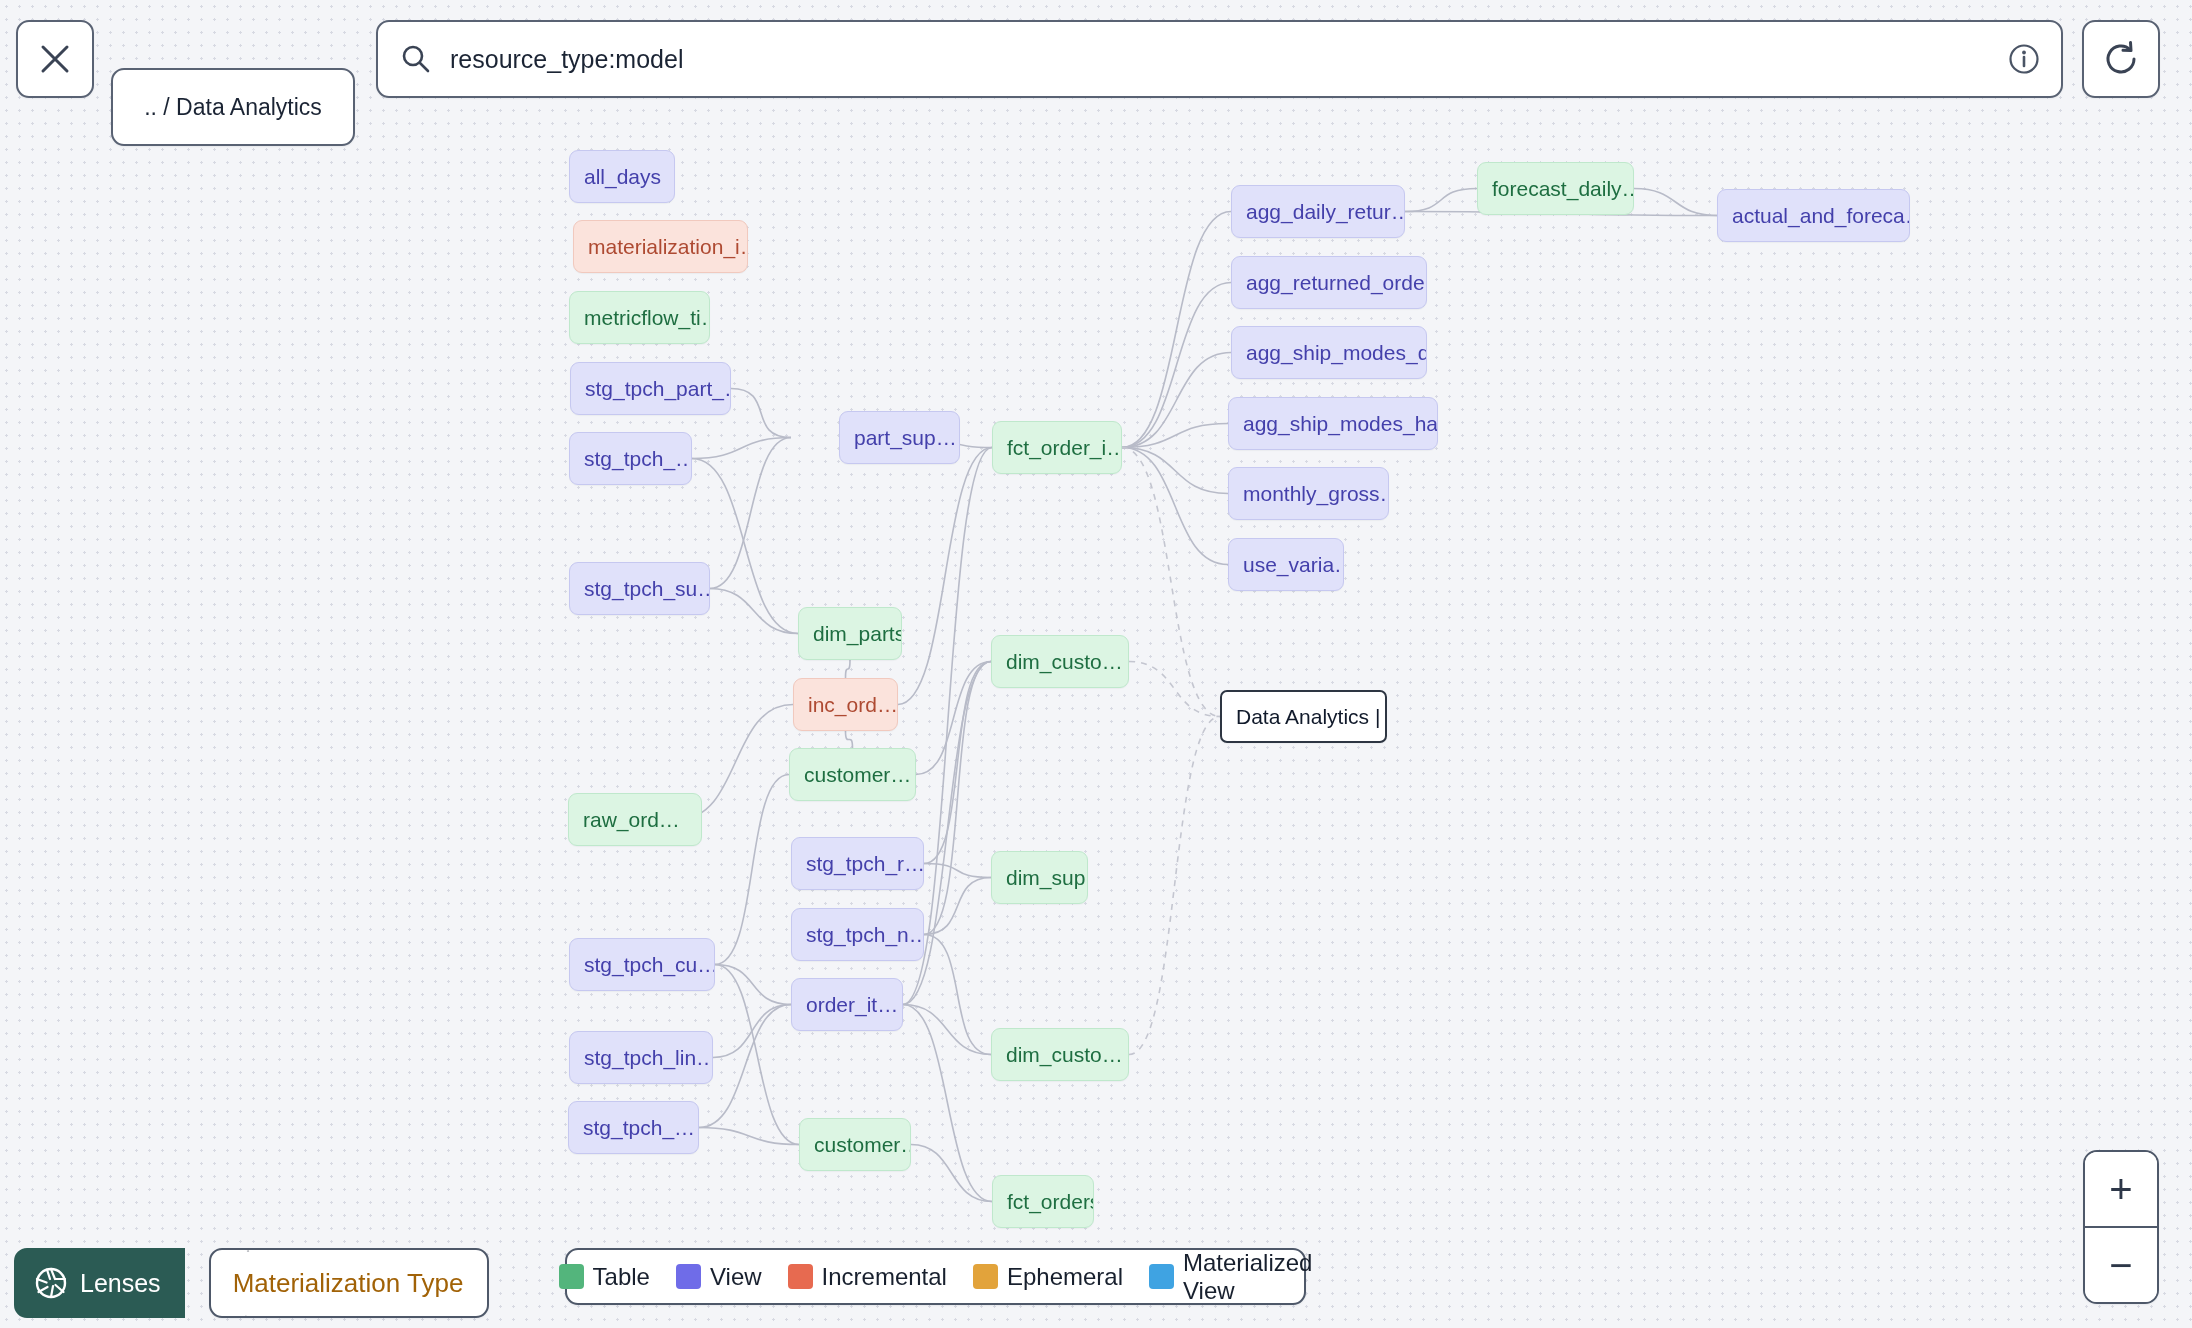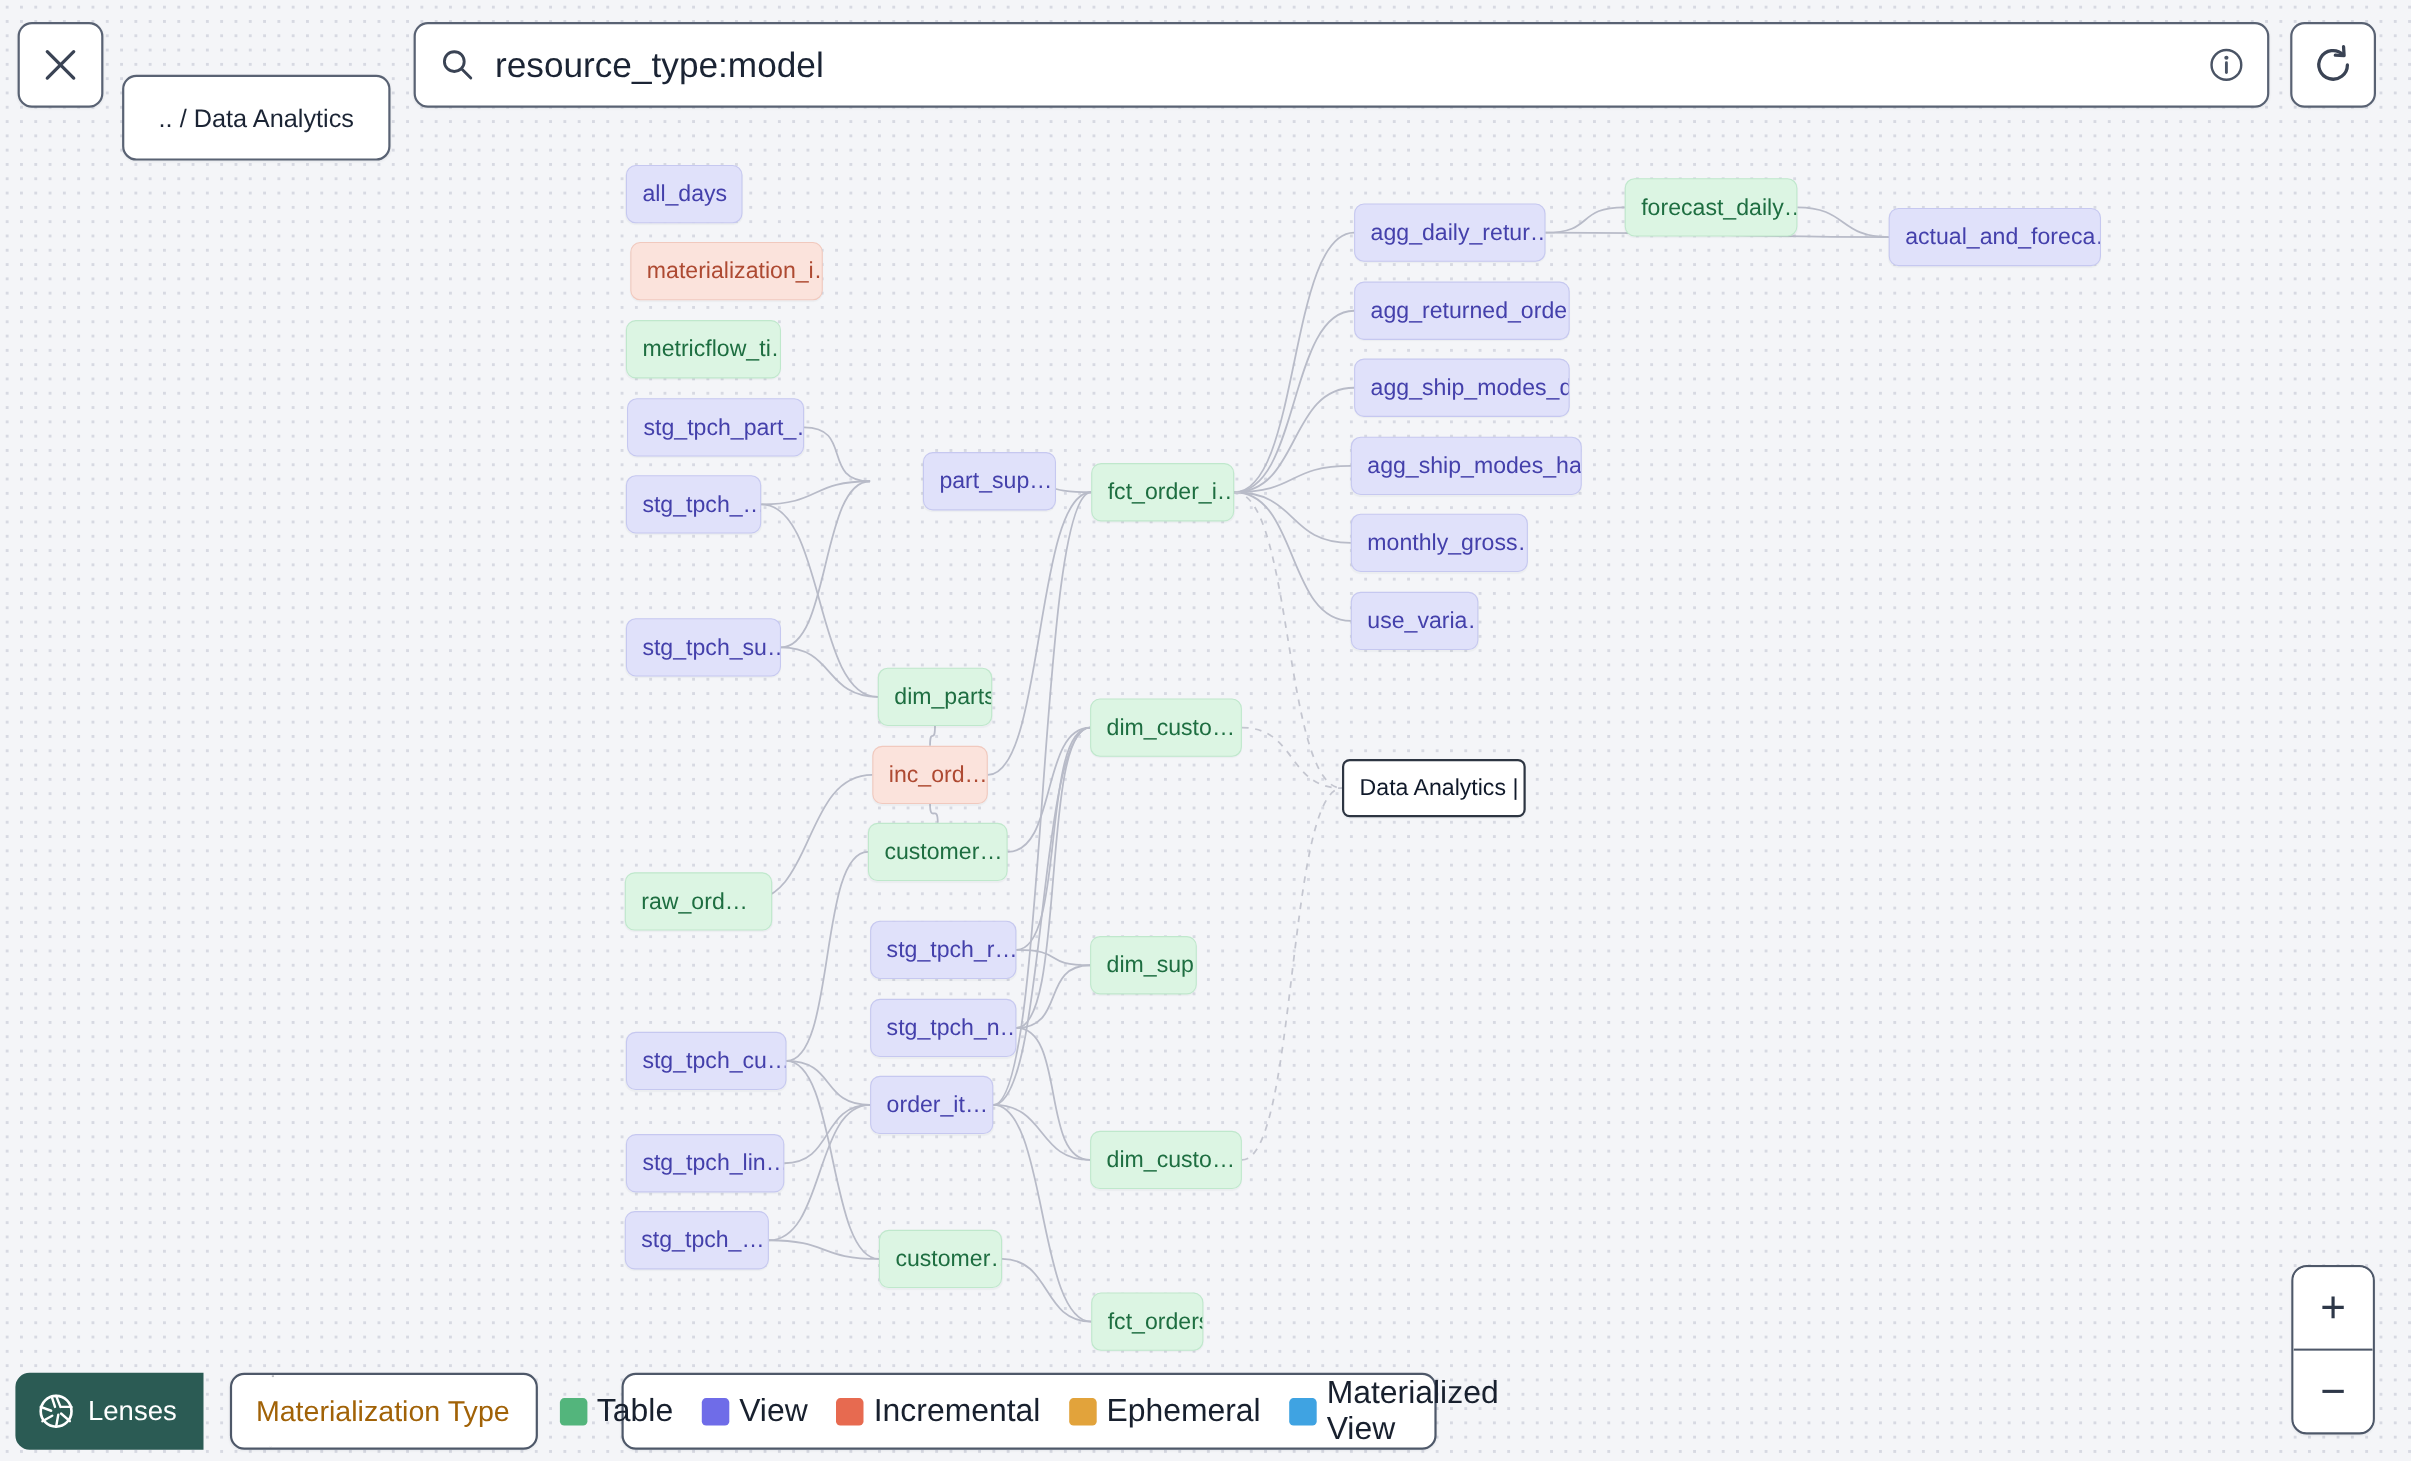--- a/index.html
+++ b/index.html
@@ -23,21 +23,21 @@
   }
   #close-btn{left:16px;top:20px;width:78px;height:78px;}
   #breadcrumb-btn{left:111px;top:20px;width:244px;height:78px;font-size:23px;font-weight:500;color:#1b2434;margin-top:48px;}
   #search-bar{
     position:absolute;left:376px;top:20px;width:1687px;height:78px;box-sizing:border-box;
     background:#fff;border:2px solid #596273;border-radius:13px;z-index:5;
     display:flex;align-items:center;box-shadow:0 1px 2px rgba(20,30,50,.06);
   }
   #search-bar .mag{margin:0 16px 0 22px;flex:0 0 auto;display:flex;}
   #search-input{
-    border:none;outline:none;flex:1;font-size:32px;color:#1b2434;background:transparent;
+    border:none;outline:none;flex:1;font-size:25px;color:#1b2434;background:transparent;
     font-family:"Liberation Sans",sans-serif;
   }
   #search-info{margin-right:20px;flex:0 0 auto;display:flex;cursor:pointer;}
   #refresh-btn{left:2082px;top:20px;width:78px;height:78px;}
   
   #edges{position:absolute;left:0;top:0;z-index:1;pointer-events:none;}
   .node{
     position:absolute;box-sizing:border-box;height:53px;border-radius:9px;
     display:flex;align-items:center;padding:0 14px;font-size:21px;white-space:nowrap;
     overflow:hidden;z-index:2;border:1px solid transparent;cursor:pointer;
@@ -55,24 +55,24 @@
     color:#fff;font-size:25px;cursor:pointer;
   }
   #mat-select{
     box-sizing:border-box;height:70px;margin-left:-2px;padding:0 24px 0 22px;
     display:flex;align-items:flex-start;gap:16px;background:#fff;
     border:2px solid #4e5869;border-radius:13px;color:#a16207;font-size:26px;cursor:pointer;
     box-shadow:0 1px 2px rgba(20,30,50,.06);
     flex-direction:column;
   }
   #legend{
-    position:absolute;left:565px;top:1248px;width:741px;height:70px;box-sizing:border-box;z-index:5;
+    position:absolute;left:565px;top:1248px;width:741px;height:57px;box-sizing:border-box;z-index:5;
     background:#fff;border:2px solid #4e5869;border-radius:13px;
     display:flex;align-items:center;justify-content:center;gap:26px;
-    font-size:29px;color:#18202e;box-shadow:0 1px 2px rgba(20,30,50,.06);
+    font-size:24px;color:#18202e;box-shadow:0 1px 2px rgba(20,30,50,.06);
   }
   .legend-item{display:flex;align-items:center;gap:9px;}
   .legend-swatch{width:25px;height:25px;border-radius:4px;flex:0 0 auto;}
   #zoom-ctrl{
     position:absolute;left:2083px;top:1150px;width:76px;height:154px;box-sizing:border-box;z-index:5;
     background:#fff;border:2px solid #4e5869;border-radius:14px;overflow:hidden;
     display:flex;flex-direction:column;box-shadow:0 1px 2px rgba(20,30,50,.06);
   }
   .zoom-cell{
     flex:1;display:flex;align-items:center;justify-content:center;

